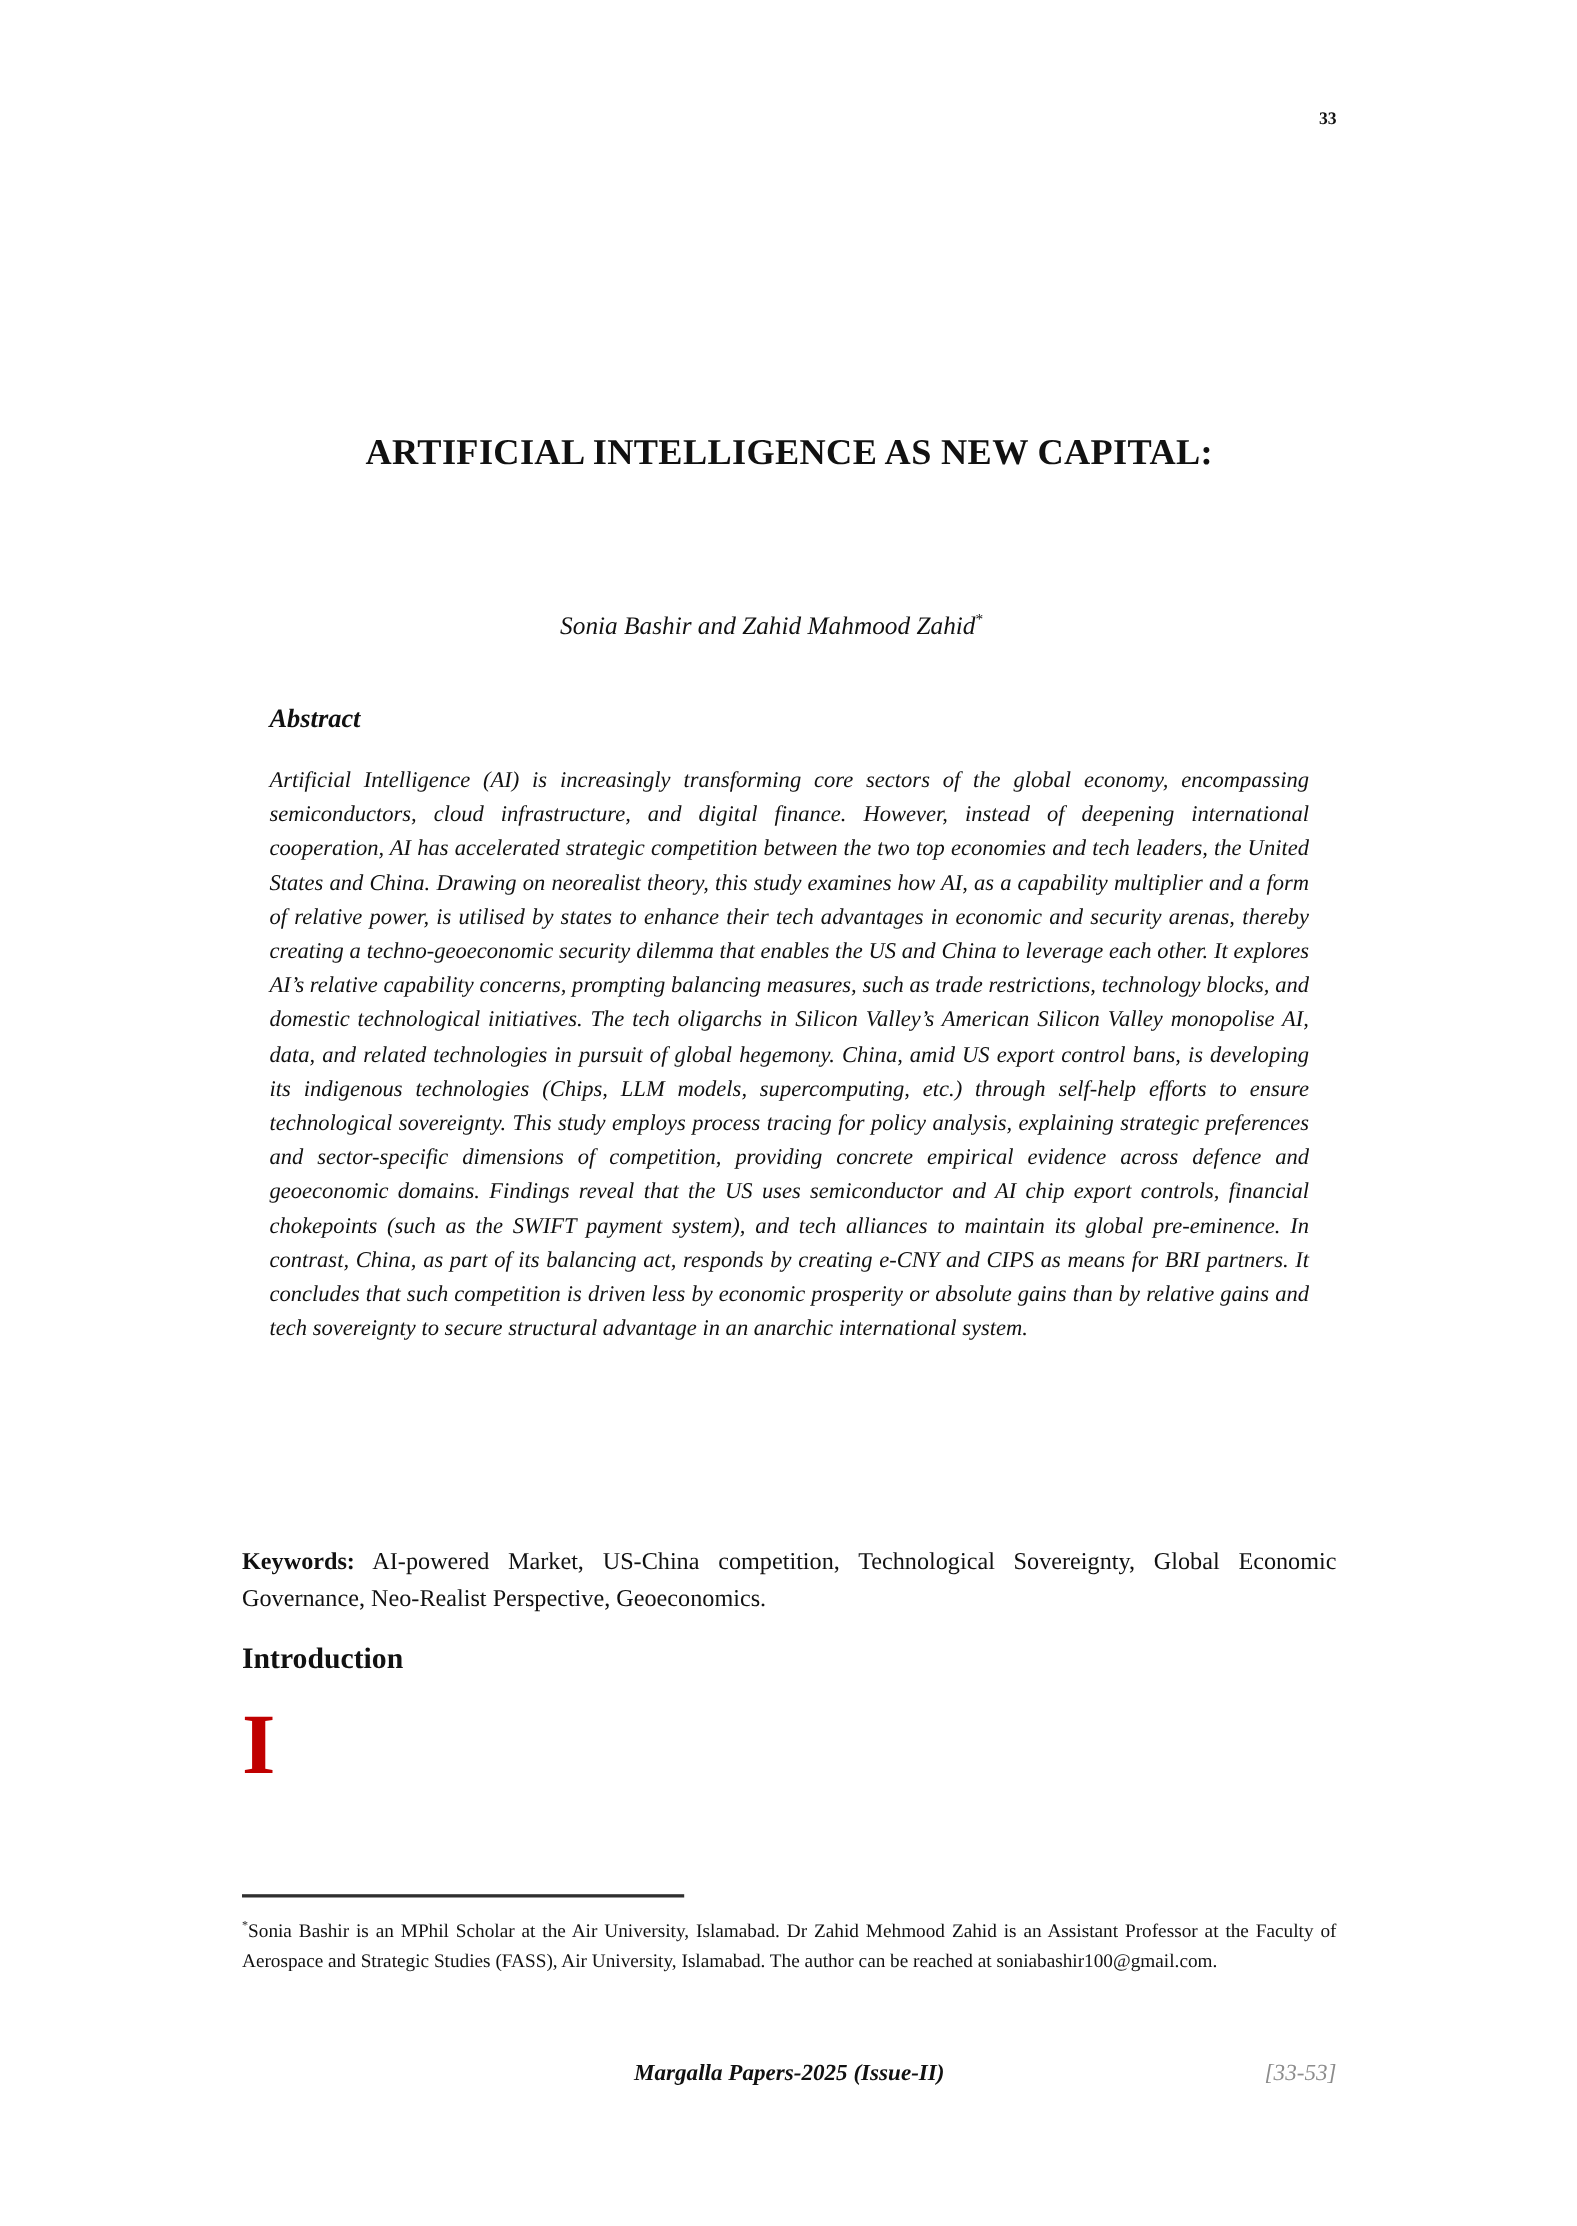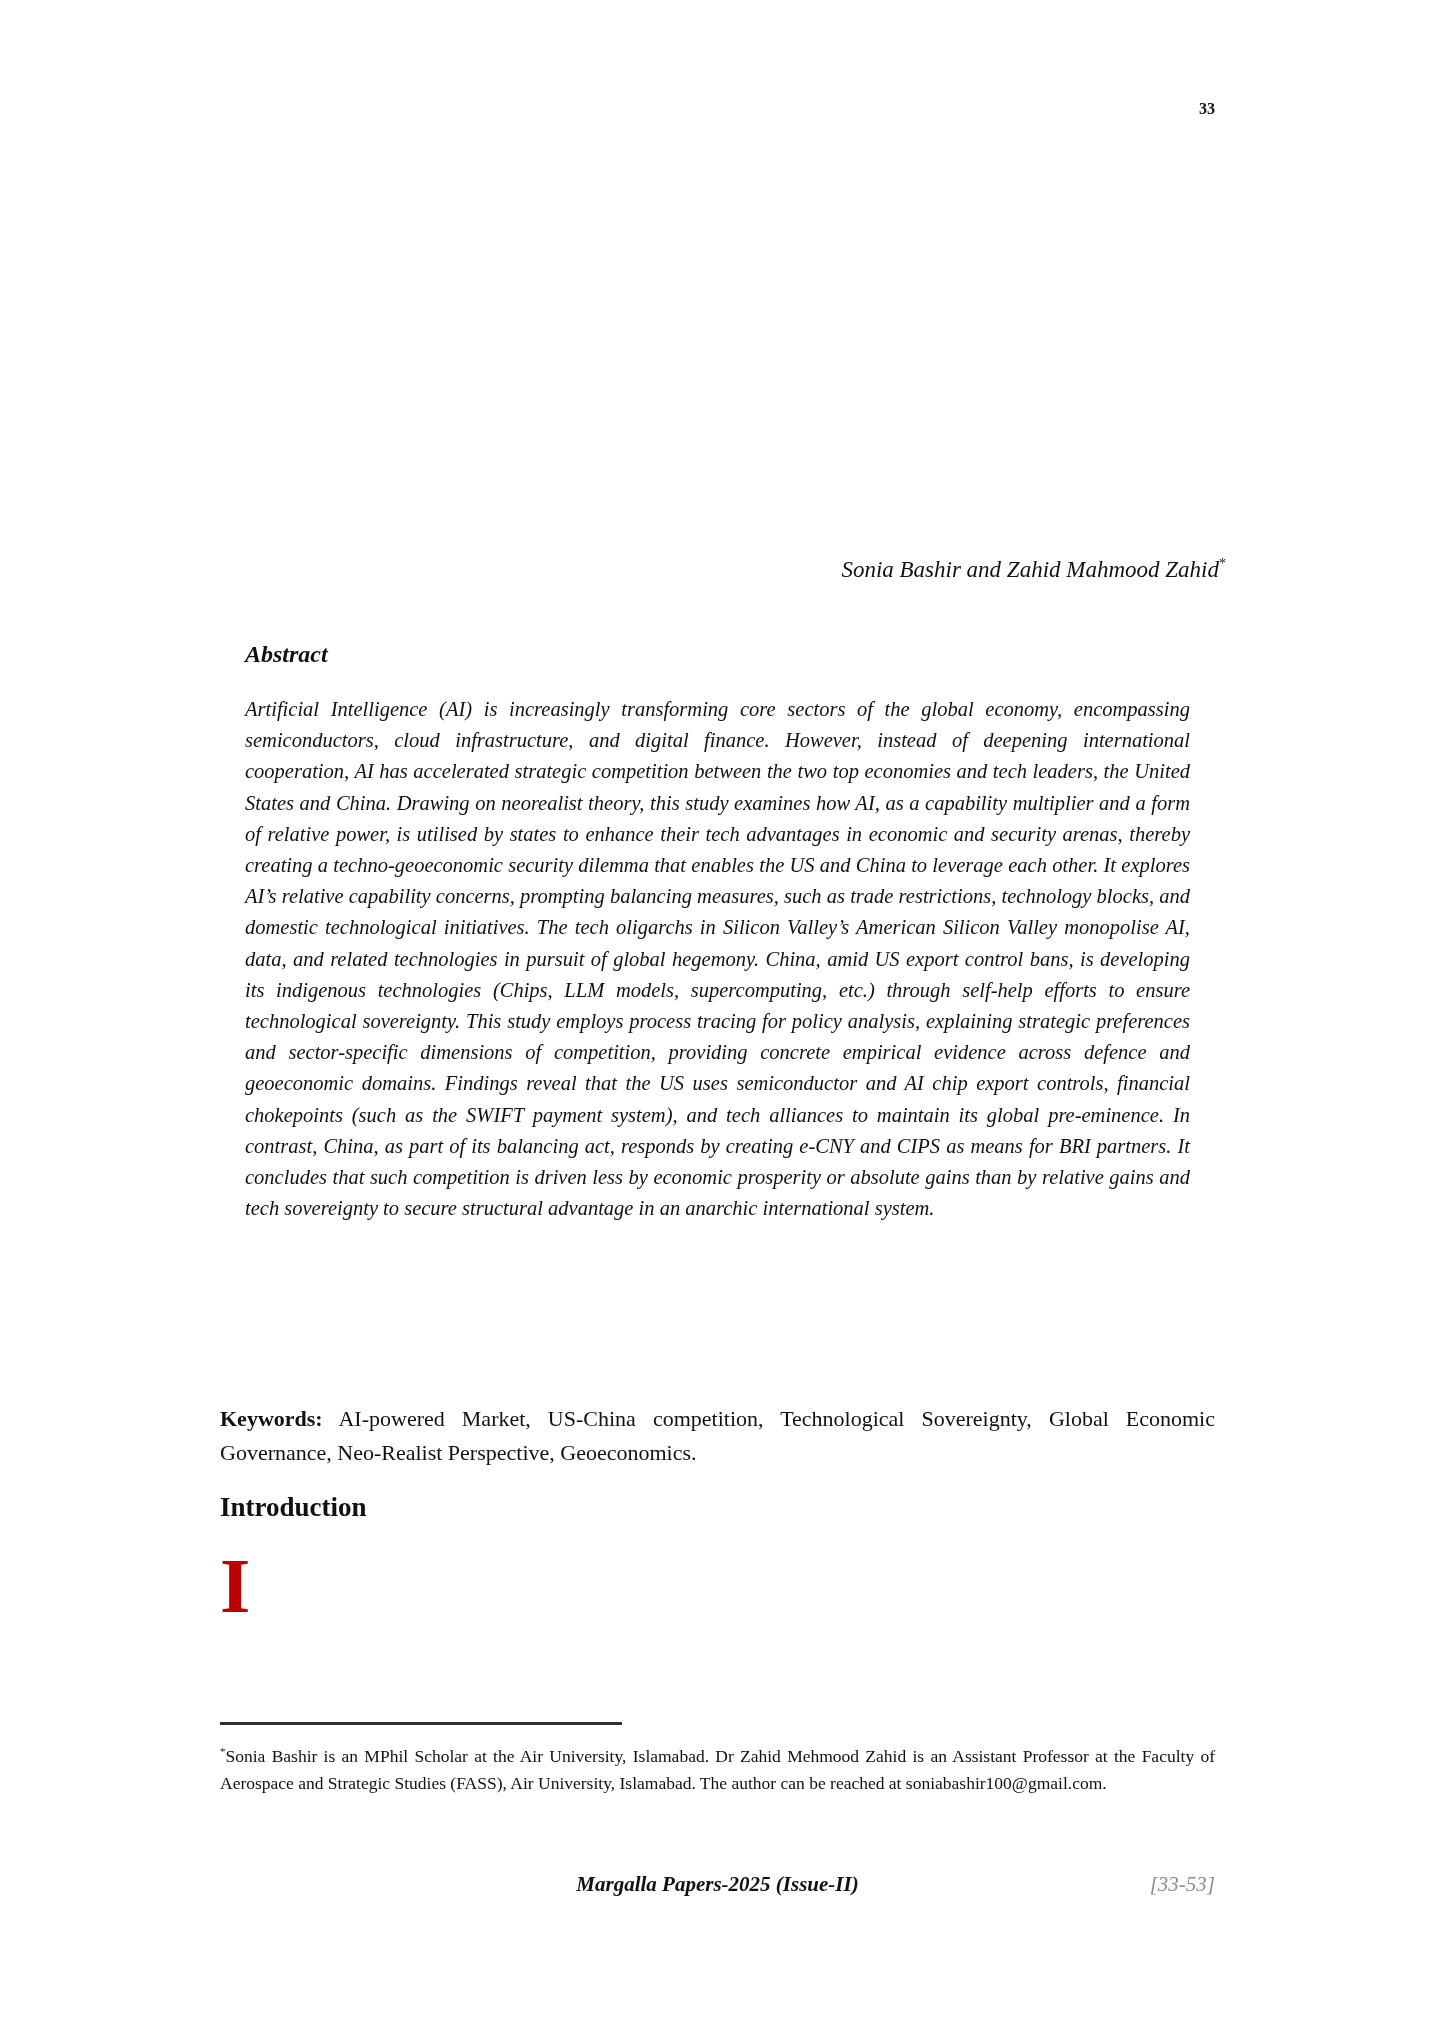--- a/index.html
+++ b/index.html
@@ -34,23 +34,23 @@
     text-align: center;
     font-weight: bold;
     font-size: 33px;
     line-height: 49px;
     letter-spacing: 0.3px;
   }
 
   
   .byline {
     top: 556px;
-    left: 231px;
+    left: 204px;
     width: 995px;
-    text-align: right;
+    text-align: center;
     font-style: italic;
     font-size: 23px;
   }
   .byline sup {
     font-size: 14px;
     font-style: normal;
   }
 
   
   .abstract-heading {
@@ -140,20 +140,21 @@
     font-style: italic;
     font-size: 21px;
   }
 </style>
 </head>
 <body>
 
 <div class="abs page-number">33</div>
 
 <div class="abs title-block">
+  <div>ARTIFICIAL INTELLIGENCE AS NEW CAPITAL:</div>
 </div>
 
 <div class="abs byline">
   <span>Sonia Bashir and Zahid Mahmood Zahid</span><sup>*</sup>
 </div>
 
 <div class="abs abstract-heading">Abstract</div>
 <div class="abs abstract-body">Artificial Intelligence (AI) is increasingly transforming core sectors of the global economy, encompassing semiconductors, cloud infrastructure, and digital finance. However, instead of deepening international cooperation, AI has accelerated strategic competition between the two top economies and tech leaders, the United States and China. Drawing on neorealist theory, this study examines how AI, as a capability multiplier and a form of relative power, is utilised by states to enhance their tech advantages in economic and security arenas, thereby creating a techno-geoeconomic security dilemma that enables the US and China to leverage each other. It explores AI’s relative capability concerns, prompting balancing measures, such as trade restrictions, technology blocks, and domestic technological initiatives. The tech oligarchs in Silicon Valley’s American Silicon Valley monopolise AI, data, and related technologies in pursuit of global hegemony. China, amid US export control bans, is developing its indigenous technologies (Chips, LLM models, supercomputing, etc.) through self-help efforts to ensure technological sovereignty. This study employs process tracing for policy analysis, explaining strategic preferences and sector-specific dimensions of competition, providing concrete empirical evidence across defence and geoeconomic domains. Findings reveal that the US uses semiconductor and AI chip export controls, financial chokepoints (such as the SWIFT payment system), and tech alliances to maintain its global pre-eminence. In contrast, China, as part of its balancing act, responds by creating e-CNY and CIPS as means for BRI partners. It concludes that such competition is driven less by economic prosperity or absolute gains than by relative gains and tech sovereignty to secure structural advantage in an anarchic international system.</div>
 
 <div class="abs keywords">

